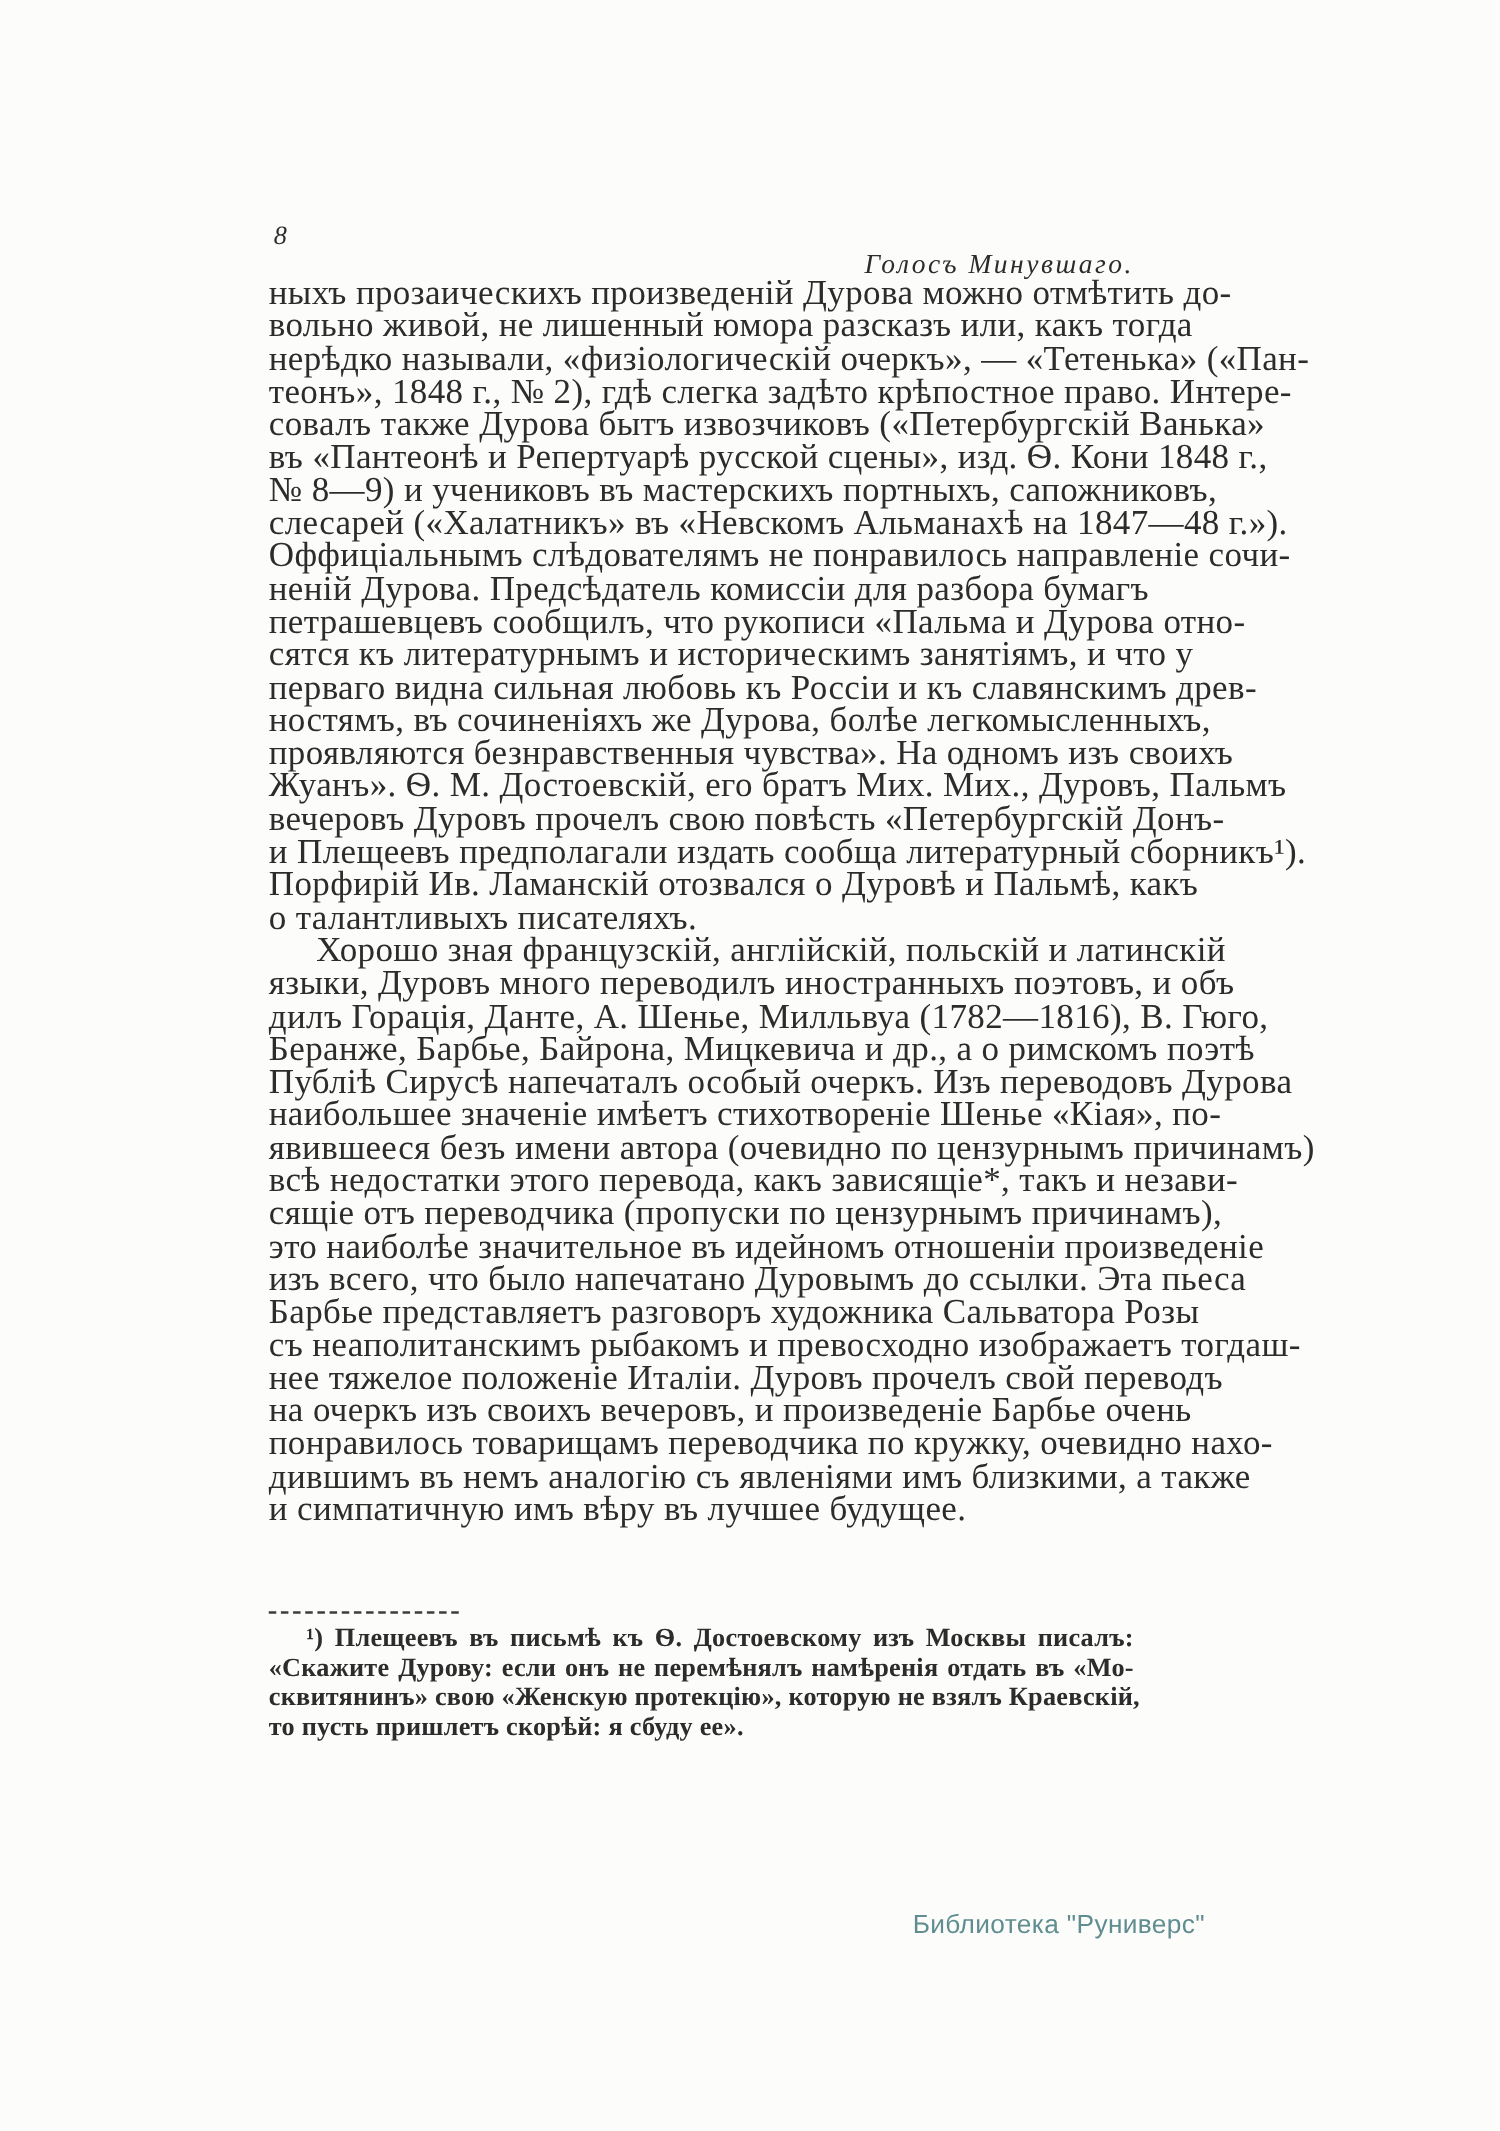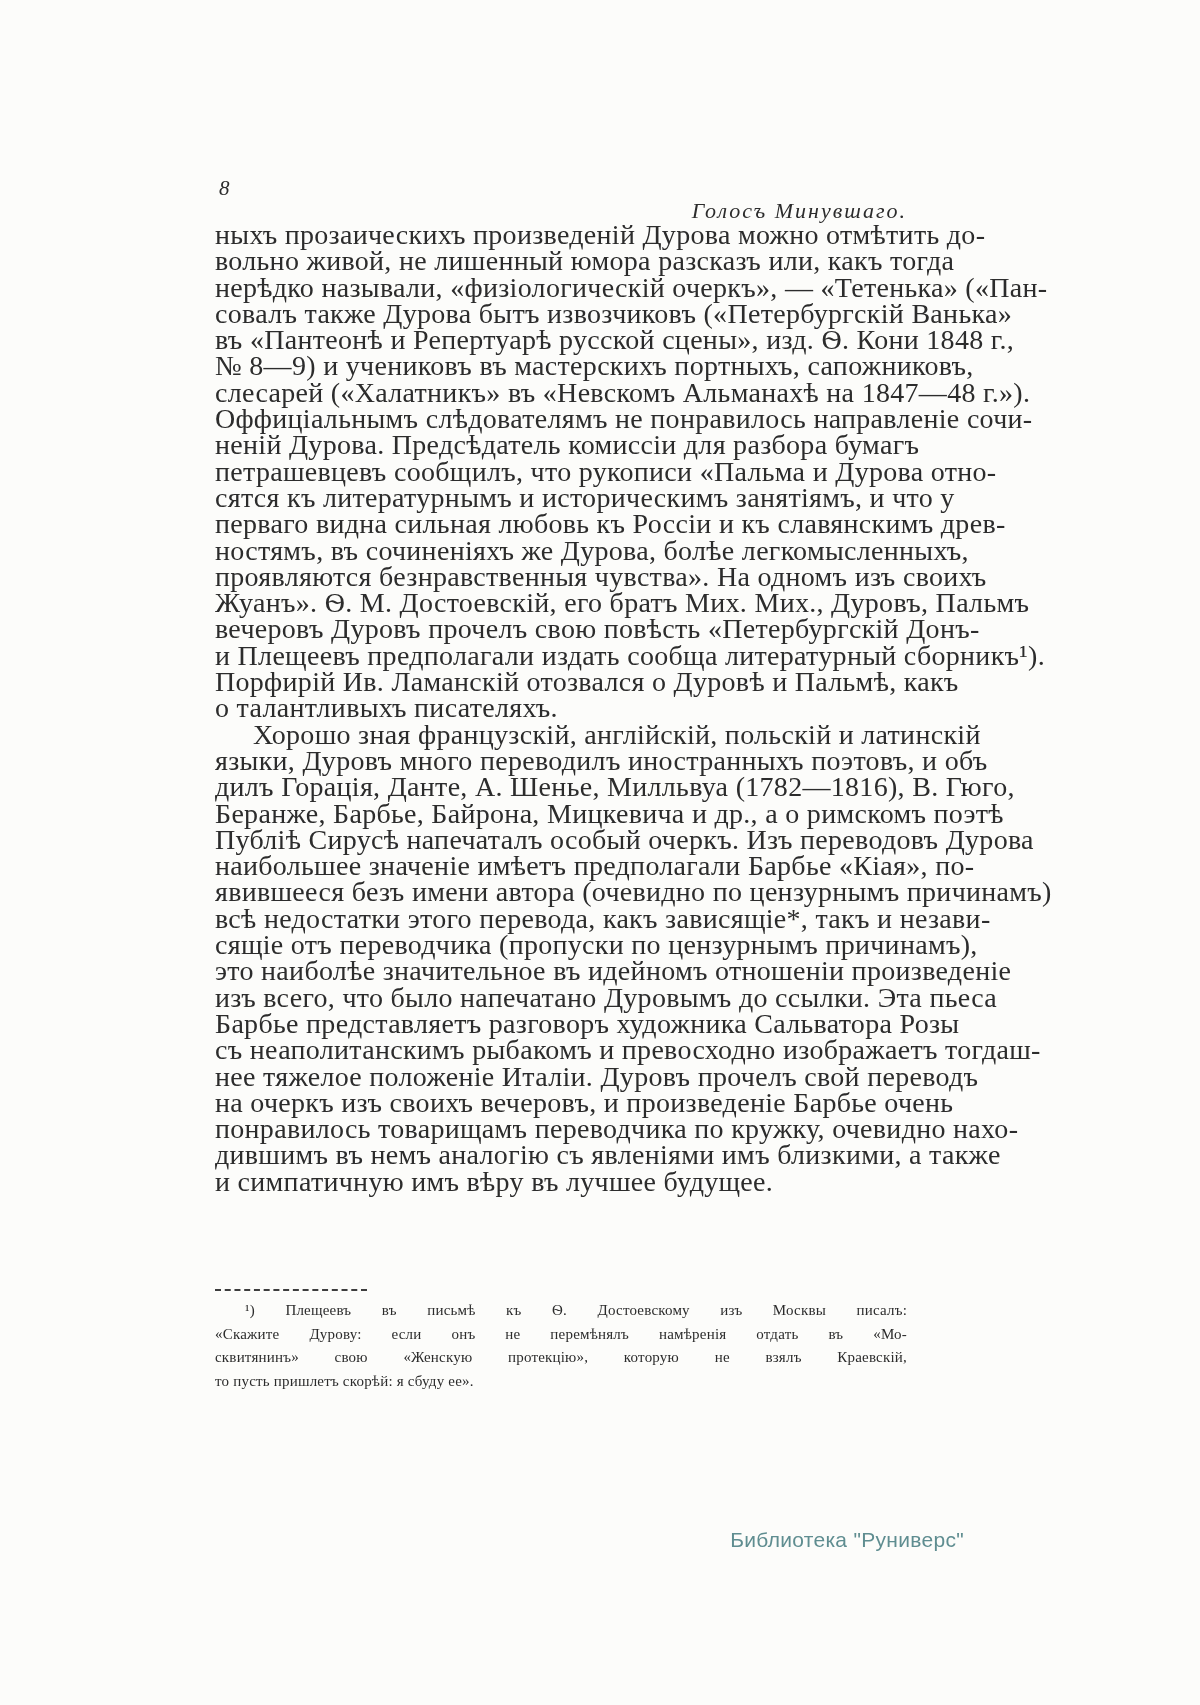--- a/index.html
+++ b/index.html
@@ -64,23 +64,24 @@
     left: 215px;
     width: 152px;
     height: 0;
     border-top: 2px dashed #3d3d3d;
   }
   .footnote {
     position: absolute;
     top: 1299px;
     left: 215px;
     width: 692px;
-    font-size: 15px;
+    font-size: 21px;
     line-height: 23.6px;
     letter-spacing: 0.2px;
+    font-weight: bold;
   }
   .footnote .text-line.indent { text-indent: 30px; }
   .watermark {
     position: absolute;
     top: 1528px;
     right: 236px;
     font-family: "Liberation Sans", sans-serif;
     font-size: 21px;
     color: #5f8d90;
     letter-spacing: 0.3px;
@@ -94,20 +95,21 @@
   <div class="header">
     <div class="page-number">8</div>
     <div class="running-title">Голосъ Минувшаго.</div>
   </div>
 
   <div class="body-text" id="body-text">
       <div class="paragraph">
         <div class="text-line">ныхъ прозаическихъ произведеній Дурова можно отмѣтить до-</div>
         <div class="text-line">вольно живой, не лишенный юмора разсказъ или, какъ тогда</div>
         <div class="text-line">нерѣдко называли, «физіологическій очеркъ», — «Тетенька» («Пан-</div>
+        <div class="text-line">теонъ», 1848 г., № 2), гдѣ слегка задѣто крѣпостное право. Интере-</div>
         <div class="text-line">совалъ также Дурова бытъ извозчиковъ («Петербургскій Ванька»</div>
         <div class="text-line">въ «Пантеонѣ и Репертуарѣ русской сцены», изд. Ѳ. Кони 1848 г.,</div>
         <div class="text-line">№ 8—9) и учениковъ въ мастерскихъ портныхъ, сапожниковъ,</div>
         <div class="text-line">слесарей («Халатникъ» въ «Невскомъ Альманахѣ на 1847—48 г.»).</div>
         <div class="text-line">Оффиціальнымъ слѣдователямъ не понравилось направленіе сочи-</div>
         <div class="text-line">неній Дурова. Предсѣдатель комиссіи для разбора бумагъ</div>
         <div class="text-line">петрашевцевъ сообщилъ, что рукописи «Пальма и Дурова отно-</div>
         <div class="text-line">сятся къ литературнымъ и историческимъ занятіямъ, и что у</div>
         <div class="text-line">перваго видна сильная любовь къ Россіи и къ славянскимъ древ-</div>
         <div class="text-line">ностямъ, въ сочиненіяхъ же Дурова, болѣе легкомысленныхъ,</div>
@@ -117,21 +119,21 @@
         <div class="text-line">и Плещеевъ предполагали издать сообща литературный сборникъ¹).</div>
         <div class="text-line">Порфирій Ив. Ламанскій отозвался о Дуровѣ и Пальмѣ, какъ</div>
         <div class="text-line last">о талантливыхъ писателяхъ.</div>
       </div>
       <div class="paragraph">
         <div class="text-line indent">Хорошо зная французскій, англійскій, польскій и латинскій</div>
         <div class="text-line">языки, Дуровъ много переводилъ иностранныхъ поэтовъ, и объ</div>
         <div class="text-line">дилъ Горація, Данте, А. Шенье, Милльвуа (1782—1816), В. Гюго,</div>
         <div class="text-line">Беранже, Барбье, Байрона, Мицкевича и др., а о римскомъ поэтѣ</div>
         <div class="text-line">Публіѣ Сирусѣ напечаталъ особый очеркъ. Изъ переводовъ Дурова</div>
-        <div class="text-line">наибольшее значеніе имѣетъ предполагали Барбье «Кіая», по-</div>
+        <div class="text-line">наибольшее значеніе имѣетъ стихотвореніе Шенье «Кіая», по-</div>
         <div class="text-line">явившееся безъ имени автора (очевидно по цензурнымъ причинамъ)</div>
         <div class="text-line">всѣ недостатки этого перевода, какъ зависящіе*, такъ и незави-</div>
         <div class="text-line">сящіе отъ переводчика (пропуски по цензурнымъ причинамъ),</div>
         <div class="text-line">это наиболѣе значительное въ идейномъ отношеніи произведеніе</div>
         <div class="text-line">изъ всего, что было напечатано Дуровымъ до ссылки. Эта пьеса</div>
         <div class="text-line">Барбье представляетъ разговоръ художника Сальватора Розы</div>
         <div class="text-line">съ неаполитанскимъ рыбакомъ и превосходно изображаетъ тогдаш-</div>
         <div class="text-line">нее тяжелое положеніе Италіи. Дуровъ прочелъ свой переводъ</div>
         <div class="text-line">на очеркъ изъ своихъ вечеровъ, и произведеніе Барбье очень</div>
         <div class="text-line">понравилось товарищамъ переводчика по кружку, очевидно нахо-</div>

